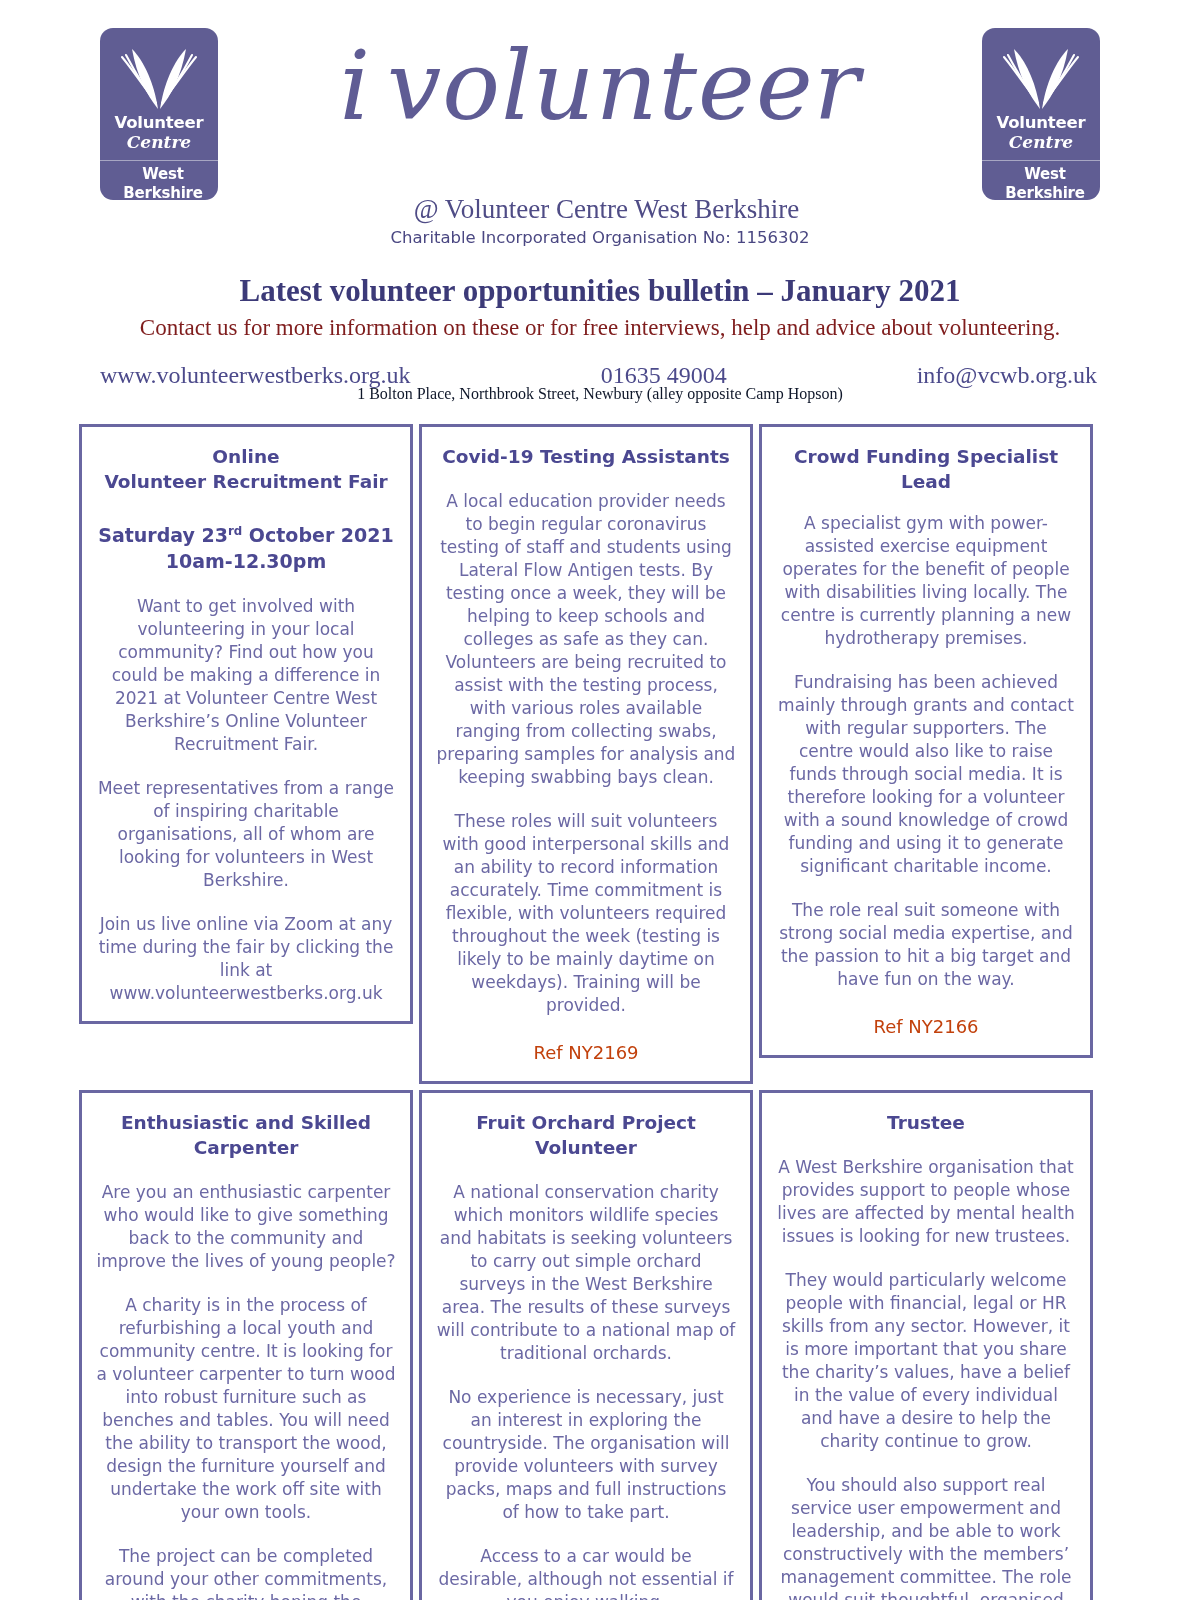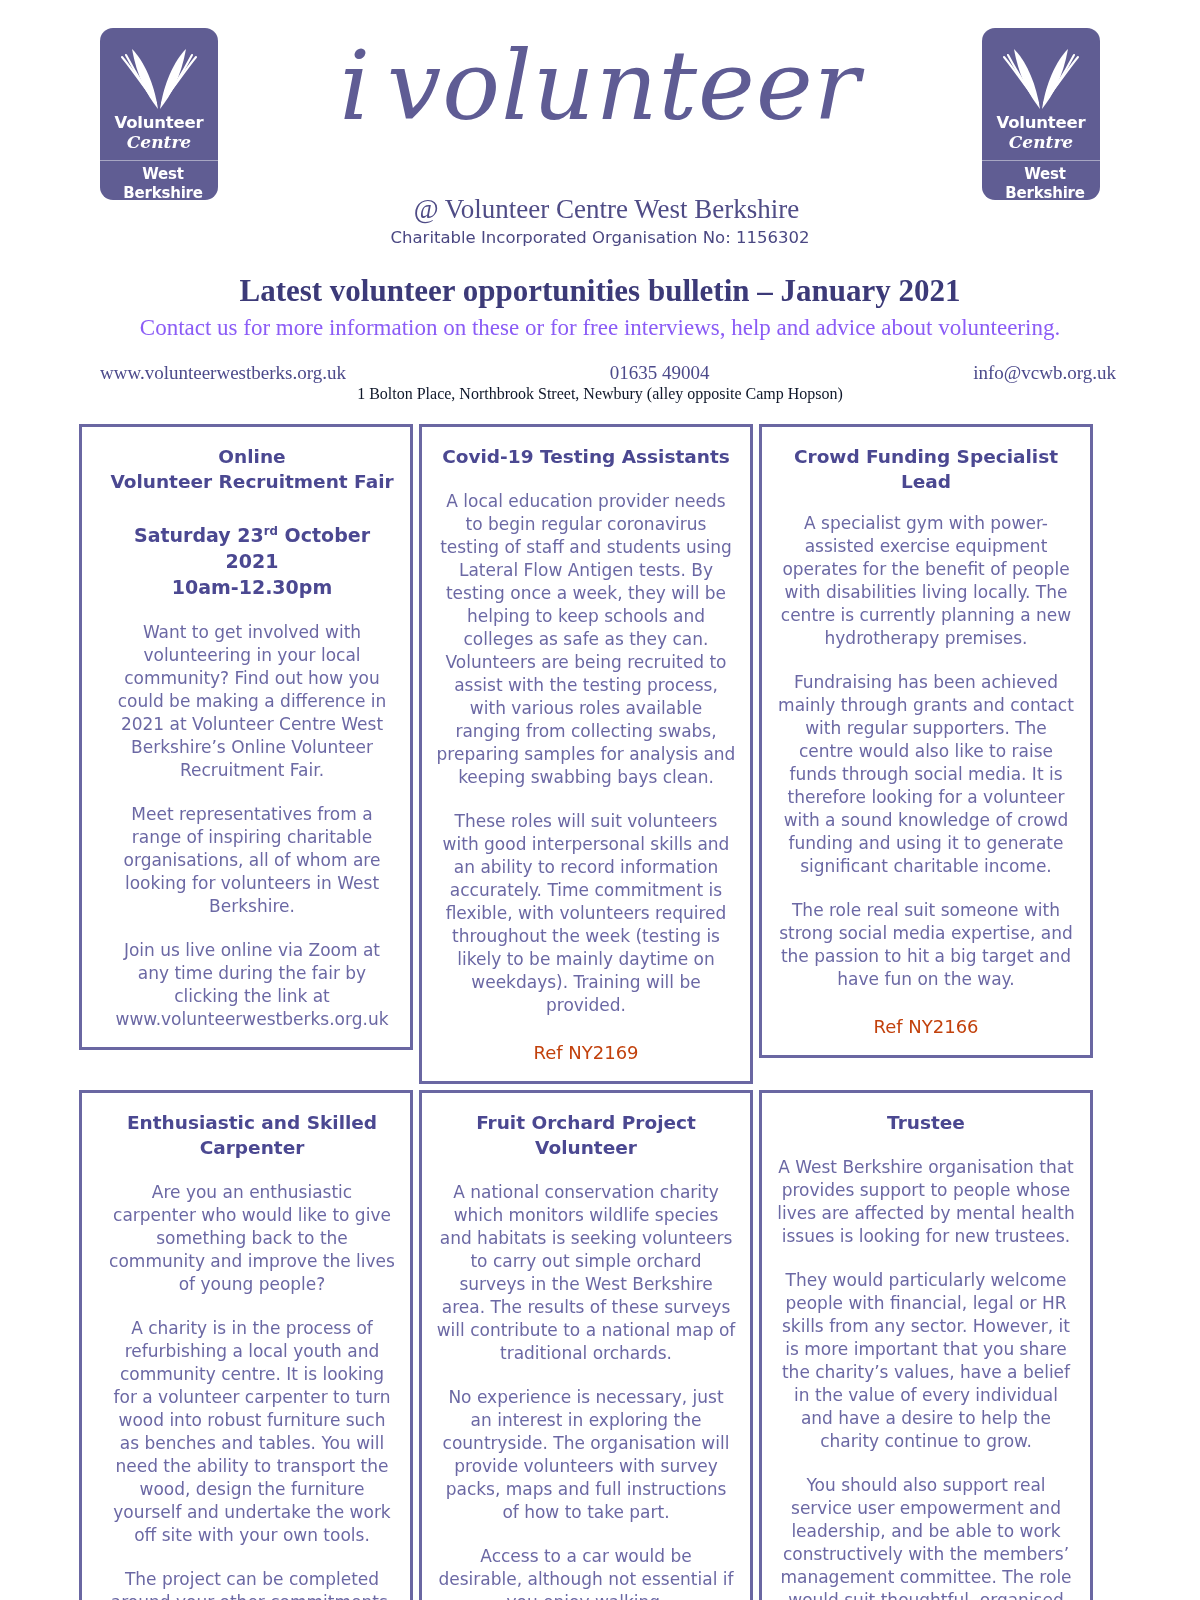--- a/index.html
+++ b/index.html
@@ -117,31 +117,31 @@
     line-height: 38px;
     color: #3c3a78;
   }
   .contact-invite {
     position: absolute;
     left: 0; right: 0; top: 313px;
     text-align: center;
     font-family: "Liberation Serif", serif;
     font-size: 23px;
     line-height: 30px;
-    color: #8b5cf6;
+    color: #7f1d1d;
   }
 
   .contact-row {
     position: absolute;
-    left: 100px; right: 84px; top: 362px;
+    left: 100px; right: 103px; top: 362px;
     display: flex;
     justify-content: space-between;
     align-items: baseline;
     font-family: "Liberation Serif", serif;
-    font-size: 19px;
+    font-size: 24px;
     color: #4c4a8b;
   }
   .contact-row .mid { flex: 0 0 auto; }
   .address-line {
     position: absolute;
     left: 0; right: 0; top: 385px;
     text-align: center;
     font-family: "Liberation Serif", serif;
     font-size: 16px;
     color: #0f172a;
@@ -158,21 +158,21 @@
     align-items: flex-start;
   }
   .card {
     border: 3px solid #6a67a2;
     box-sizing: border-box;
     background: #ffffff;
     padding: 12px 14px 16px 14px;
     text-align: center;
     margin: 0 3px 6px 3px;
   }
-  .col1 { width: 334px; padding-left: 26px; }
+  .col1 { width: 334px; }
   .col2 { width: 334px; }
   .col3 { width: 334px; }
 
   .card-title {
     font-family: "DejaVu Sans", sans-serif;
     font-weight: bold;
     font-size: 18.5px;
     line-height: 25px;
     color: #4b4891;
     margin: 5px 0 0 0;

